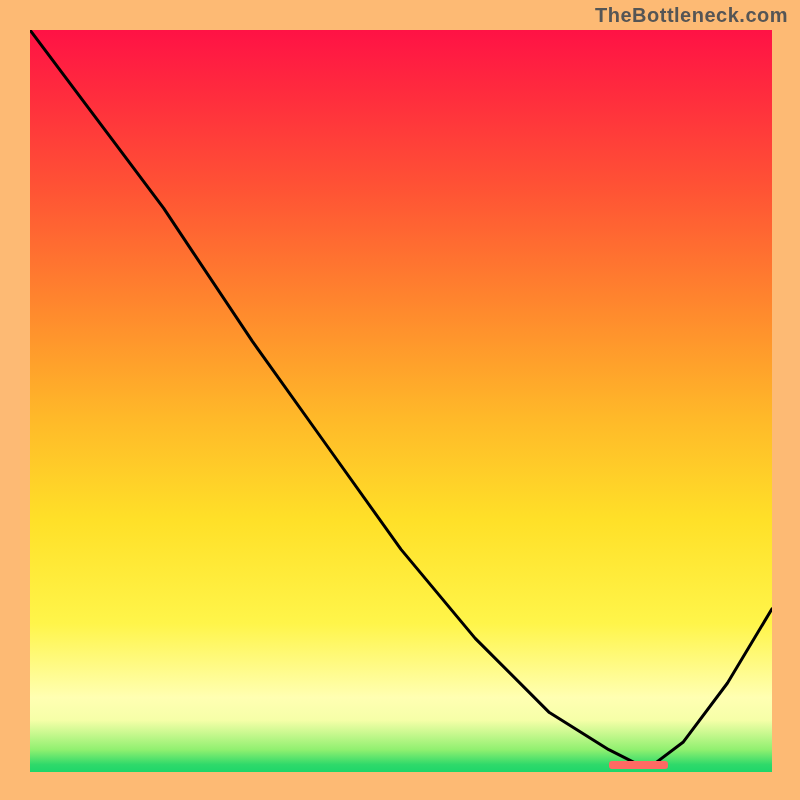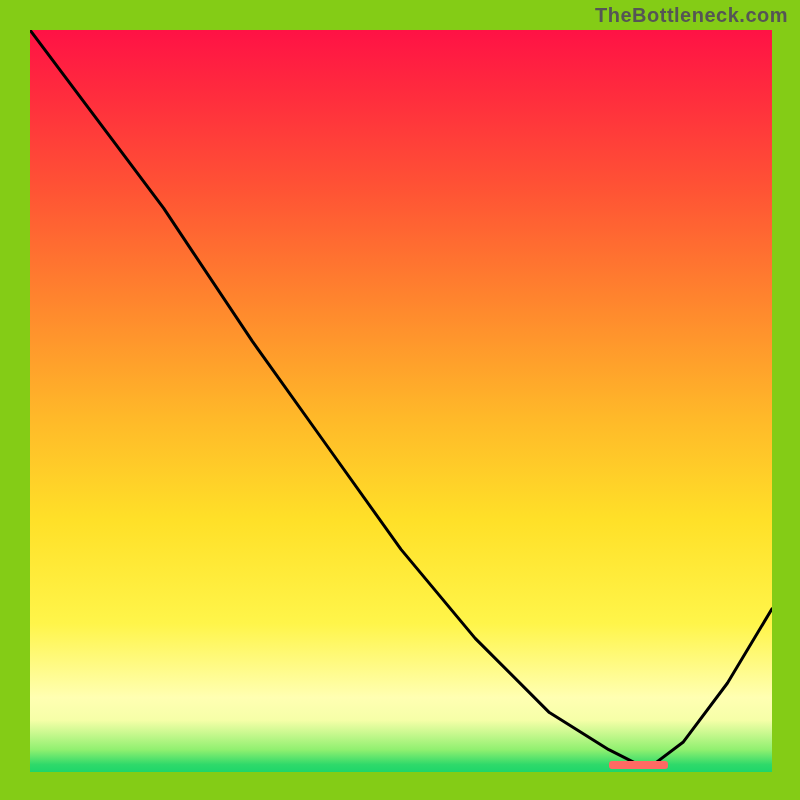--- a/index.html
+++ b/index.html
@@ -7,21 +7,21 @@
     padding: 0;
     width: 800px;
     height: 800px;
     background: #000;
     font-family: Arial, Helvetica, sans-serif;
   }
   .wrap {
     position: relative;
     width: 800px;
     height: 800px;
-    background: #84cc16;
+    background: #fdba74;
   }
   .watermark {
     position: absolute;
     top: 4px;
     right: 12px;
     color: #555;
     font-size: 20px;
     font-weight: bold;
     letter-spacing: 0.5px;
   }

